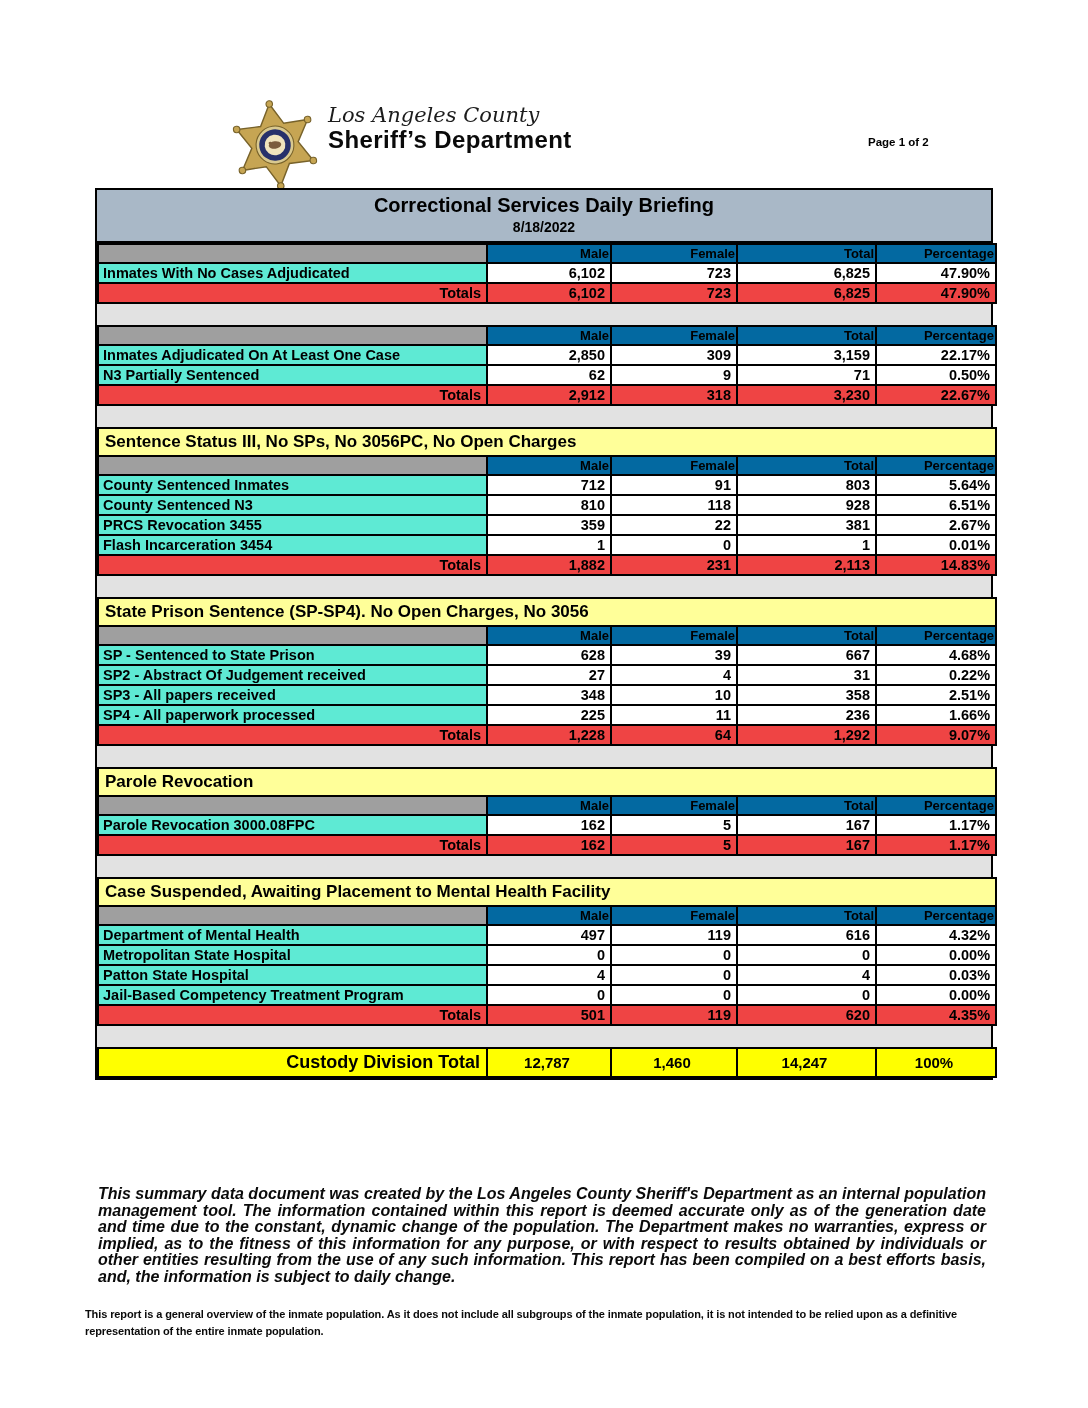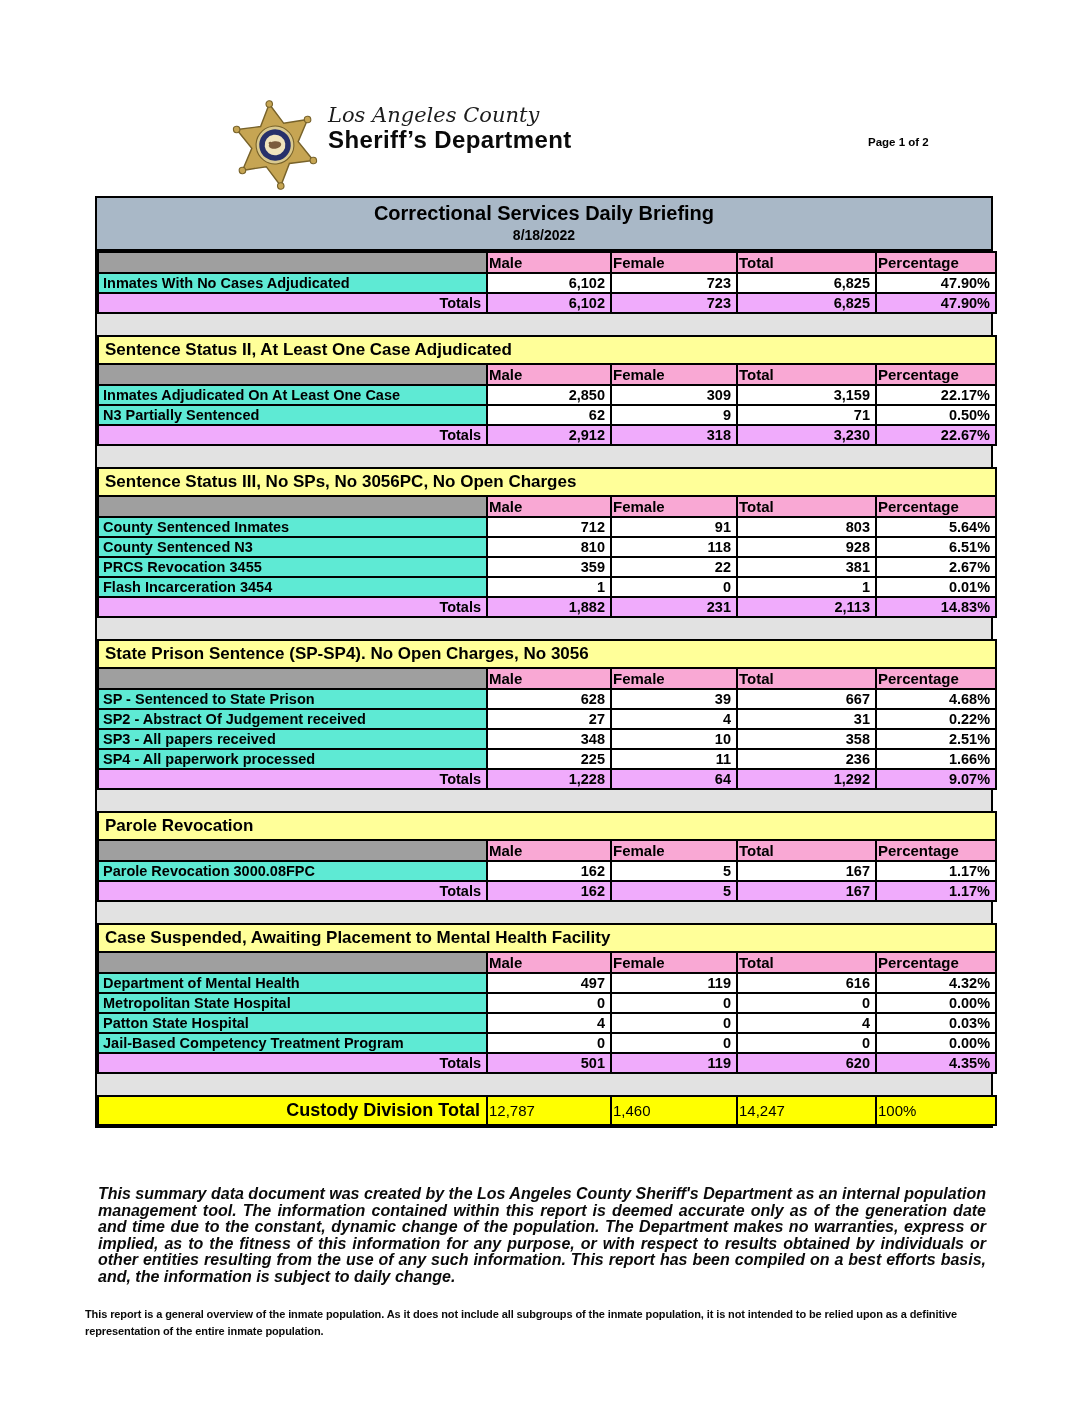--- a/index.html
+++ b/index.html
@@ -13,46 +13,46 @@
   
   .badge{position:absolute;left:230px;top:100px;width:90px;height:90px;}
   .agency{position:absolute;left:328px;top:104px;line-height:1.05;}
   .agency-line1{font-family:"DejaVu Serif",serif;font-style:italic;font-size:21px;color:#1c1c1c;}
   .agency-line2{font-family:"Liberation Sans",sans-serif;font-weight:bold;font-size:24px;letter-spacing:0.4px;color:#0a0a0a;margin-top:1px;}
   .page-label{position:absolute;left:868px;top:136px;font-size:11.5px;font-weight:bold;}
 
   
   .report{
     position:absolute;left:95px;top:188px;width:898px;
-    border:2px solid #000;background:#e2e2e2;box-sizing:border-box;margin-top:8px;
+    border:2px solid #000;background:#e2e2e2;box-sizing:border-box;
   }
   .title-bar{background:#a9b8c7;border-bottom:2px solid #000;text-align:center;padding:4px 0 6px;}
   .title-main{font-size:20px;font-weight:bold;}
   .title-date{font-size:14px;font-weight:bold;margin-top:2px;}
 
   table.sec-table{width:100%;border-collapse:collapse;table-layout:fixed;background:#fff;}
   table.sec-table td{border:2px solid #000;overflow:hidden;white-space:nowrap;box-sizing:border-box;}
   col.c-label{width:389px;} col.c-male{width:124px;} col.c-female{width:126px;}
   col.c-total{width:139px;} col.c-pct{width:120px;}
 
   td.sec-title{background:#ffff99;font-size:17px;font-weight:bold;padding:3px 0 3px 6px;height:22px;}
   td.col-label-hdr{background:#9f9f9f;height:18px;}
-  td.col-hdr{background:#f9a8d4;font-size:15px;font-weight:bold;text-align:left;height:18px;}
+  td.col-hdr{background:#0369a1;font-size:13px;font-weight:bold;text-align:right;height:18px;}
   td.row-label{background:#5eead4;font-size:14.5px;font-weight:bold;text-align:left;padding-left:4px;height:17px;}
   td.row-val{background:#fff;font-size:14.5px;font-weight:bold;text-align:right;padding-right:5px;height:17px;}
-  tr.totals td{background:#f0abfc;}
+  tr.totals td{background:#ef4444;}
   td.tot-label{font-size:14.5px;font-weight:bold;text-align:right;padding-right:5px;height:17px;}
   td.tot-val{font-size:14.5px;font-weight:bold;text-align:right;padding-right:5px;height:17px;}
 
   .gap{height:21px;background:#e2e2e2;}
 
   table.custody-table{width:100%;border-collapse:collapse;table-layout:fixed;}
   table.custody-table td{border:2px solid #000;box-sizing:border-box;background:#ffff00;white-space:nowrap;overflow:hidden;}
   td.custody-label{font-size:18px;font-weight:bold;text-align:right;padding:3px 6px 3px 0;height:23px;}
-  td.custody-val{font-size:15px;font-weight:normal;text-align:left;padding-right:5px;}
+  td.custody-val{font-size:15px;font-weight:bold;text-align:center;padding-right:5px;}
 
   
   .disclaimer{
     position:absolute;left:98px;top:1186px;width:888px;
     font-style:italic;font-weight:600;font-size:16px;line-height:16.5px;
     text-align:justify;color:#0a0a0a;
   }
   .footnote{
     position:absolute;left:85px;top:1306px;width:902px;
     font-weight:bold;font-size:11px;line-height:17px;letter-spacing:-0.1px;color:#0a0a0a;
@@ -127,23 +127,20 @@
         <table class="sec-table">
           <colgroup>
             <col class="c-label">
             <col class="c-male">
             <col class="c-female">
             <col class="c-total">
             <col class="c-pct">
           </colgroup>
           <tbody>
             <tr>
-              <td class="sec-title" colspan="5">Sentence Status II, At Least One Case Adjudicated</td>
-            </tr>
-            <tr>
               <td class="col-label-hdr"></td>
               <td class="col-hdr">Male</td>
               <td class="col-hdr">Female</td>
               <td class="col-hdr">Total</td>
               <td class="col-hdr">Percentage</td>
             </tr>
             <tr>
               <td class="row-label">Inmates Adjudicated On At Least One Case</td>
               <td class="row-val">2,850</td>
               <td class="row-val">309</td>

